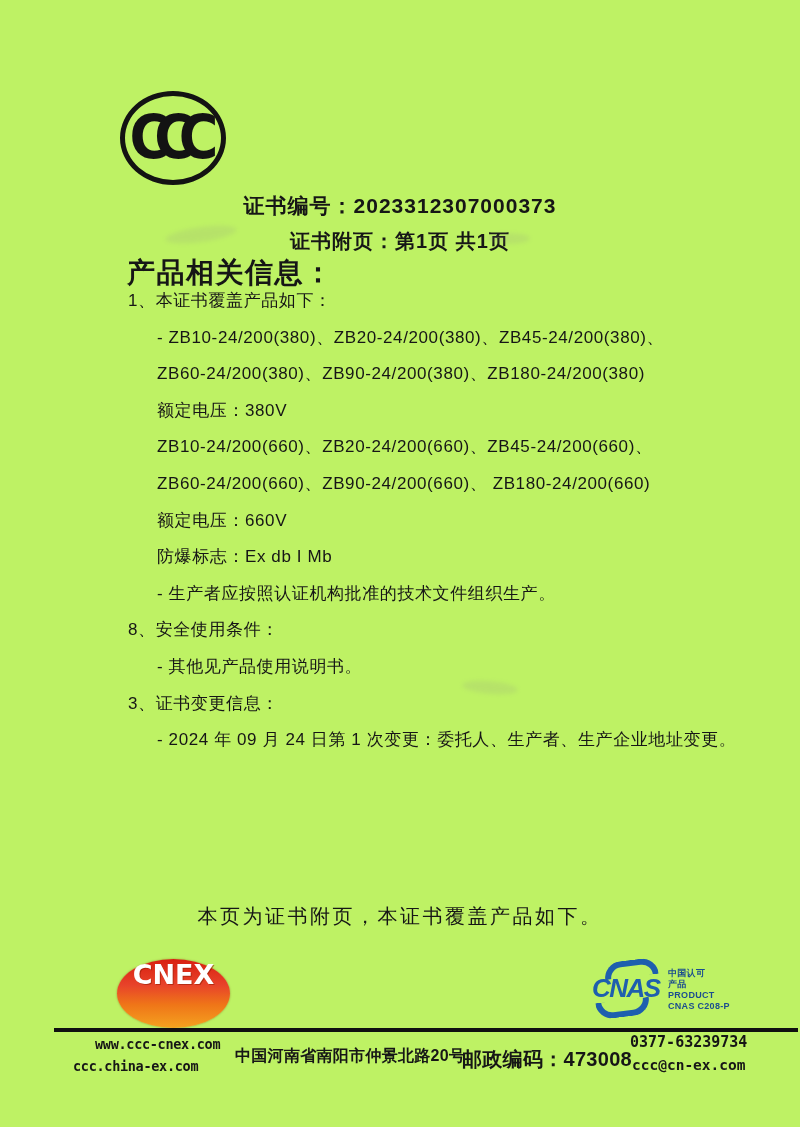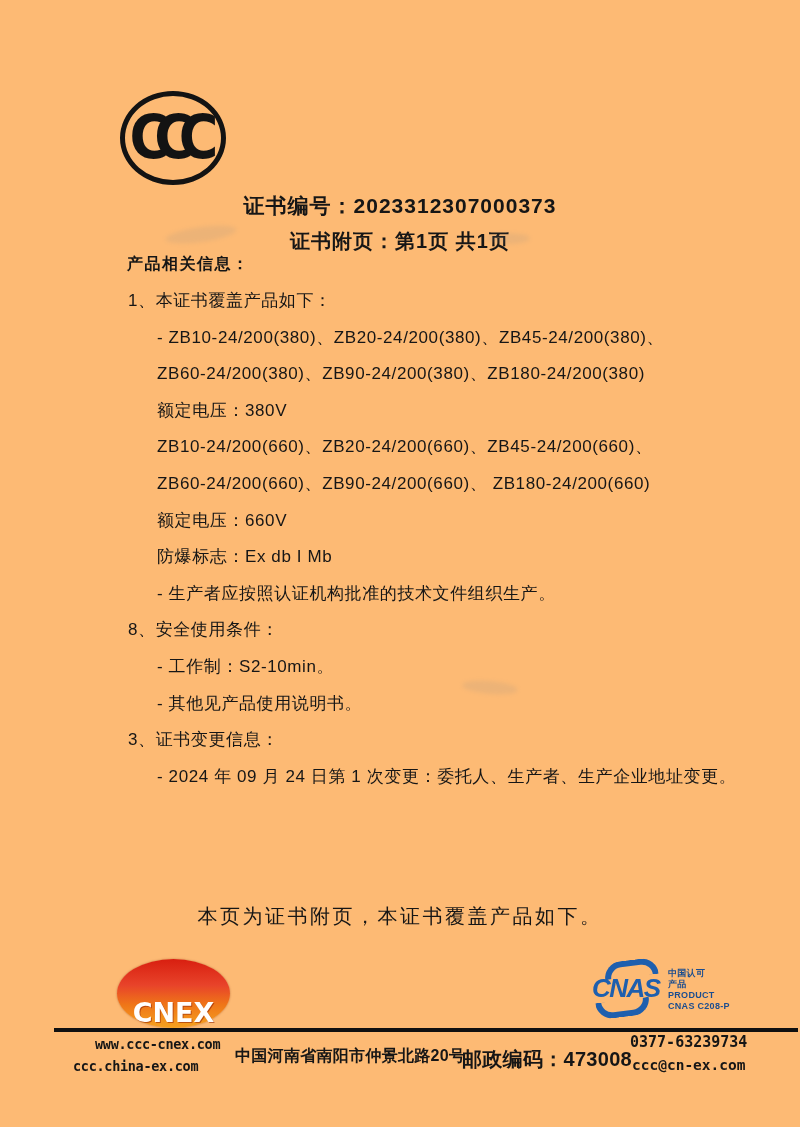--- a/index.html
+++ b/index.html
@@ -5,21 +5,21 @@
   :root{
     --ink:#161616;
     --cnas-blue:#1e5fae;
     --cnex-top:#d81f10;
     --cnex-bottom:#f5a21f;
   }
   *{margin:0;padding:0;box-sizing:border-box;}
   html,body{background:#e8e8e8;}
   .page{
     position:relative;width:800px;height:1127px;margin:0 auto;
-    background:#fdba74;overflow:hidden;color:var(--ink);
+    background:#bef264;overflow:hidden;color:var(--ink);
     font-family:"Liberation Sans","DejaVu Sans",sans-serif;
   }
   
   .ccc-logo{
     position:absolute;left:120px;top:91px;width:106px;height:94px;
     border:5px solid #131313;border-radius:50%;
     display:flex;align-items:center;justify-content:center;
   }
   .ccc-letters{
     font-family:"DejaVu Sans",sans-serif;font-weight:900;font-size:54px;
@@ -33,40 +33,40 @@
   .cert-line1{
     position:absolute;left:0;top:192px;width:100%;text-align:center;
     font-size:21px;font-weight:bold;letter-spacing:1px;white-space:pre;
   }
   .cert-line2{
     position:absolute;left:0;top:228px;width:100%;text-align:center;
     font-size:20px;font-weight:bold;letter-spacing:1px;white-space:pre;
   }
   
   .section-heading{
-    position:absolute;left:127px;top:254px;font-size:16px;font-weight:bold;
+    position:absolute;left:127px;top:254px;font-size:28px;font-weight:bold;
     letter-spacing:1.5px;
   }
   .body-lines{position:absolute;left:0;top:283px;width:100%;}
   .line{
     line-height:36.6px;font-size:17px;letter-spacing:0.6px;white-space:pre;
   }
   .ind-a{padding-left:128px;}
   .ind-b{padding-left:157px;}
   
   .note{
     position:absolute;left:0;top:903px;width:100%;text-align:center;
     font-size:20px;letter-spacing:2.5px;white-space:pre;
   }
   
   .cnex-logo{
     position:absolute;left:117px;top:959px;width:113px;height:69px;
     border-radius:50%;
     background:linear-gradient(180deg,var(--cnex-top) 0%,#e8432a 38%,#ef7518 66%,var(--cnex-bottom) 100%);
-    display:flex;align-items:flex-end;justify-content:center;
+    display:flex;align-items:flex-start;justify-content:center;
     box-shadow:0 0 2px rgba(120,40,0,.5);
   }
   .cnex-word{
     color:#fff;font-weight:900;font-size:27px;letter-spacing:0px;
     font-family:"DejaVu Sans",sans-serif;
     text-shadow:1px 1px 0 rgba(140,30,0,.55);
   }
   .company-name{
     position:absolute;left:233px;top:974px;font-size:27px;font-weight:bold;
     letter-spacing:1.5px;white-space:nowrap;
@@ -128,21 +128,20 @@
     <div class="line ind-a">1、本证书覆盖产品如下：</div>
     <div class="line ind-b">- ZB10-24/200(380)、ZB20-24/200(380)、ZB45-24/200(380)、</div>
     <div class="line ind-b">ZB60-24/200(380)、ZB90-24/200(380)、ZB180-24/200(380)</div>
     <div class="line ind-b">额定电压：380V</div>
     <div class="line ind-b">ZB10-24/200(660)、ZB20-24/200(660)、ZB45-24/200(660)、</div>
     <div class="line ind-b">ZB60-24/200(660)、ZB90-24/200(660)、 ZB180-24/200(660)</div>
     <div class="line ind-b">额定电压：660V</div>
     <div class="line ind-b">防爆标志：Ex db I Mb</div>
     <div class="line ind-b">- 生产者应按照认证机构批准的技术文件组织生产。</div>
     <div class="line ind-a">8、安全使用条件：</div>
-    <div class="line ind-b">- 工作制：S2-10min。</div>
     <div class="line ind-b">- 其他见产品使用说明书。</div>
     <div class="line ind-a">3、证书变更信息：</div>
     <div class="line ind-b">- 2024 年 09 月 24 日第 1 次变更：委托人、生产者、生产企业地址变更。</div>
   </div>
 
   <div class="note">本页为证书附页，本证书覆盖产品如下。</div>
 
   <div class="cnex-logo">
     <span class="cnex-word">CNEX</span>
   </div>

